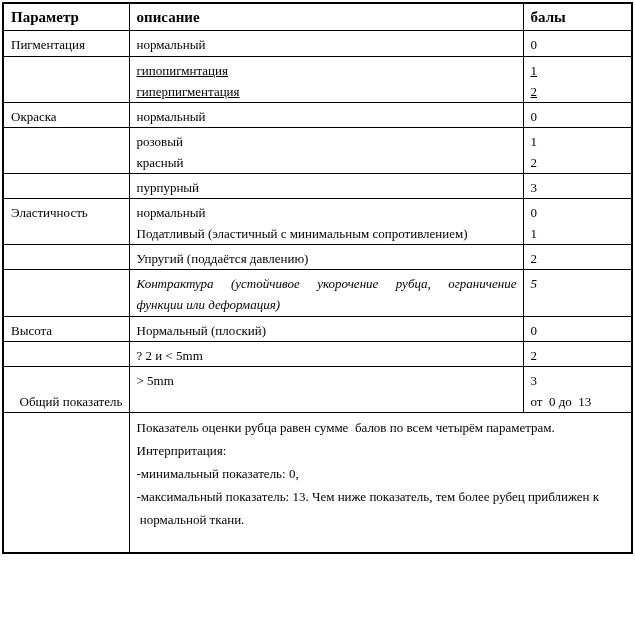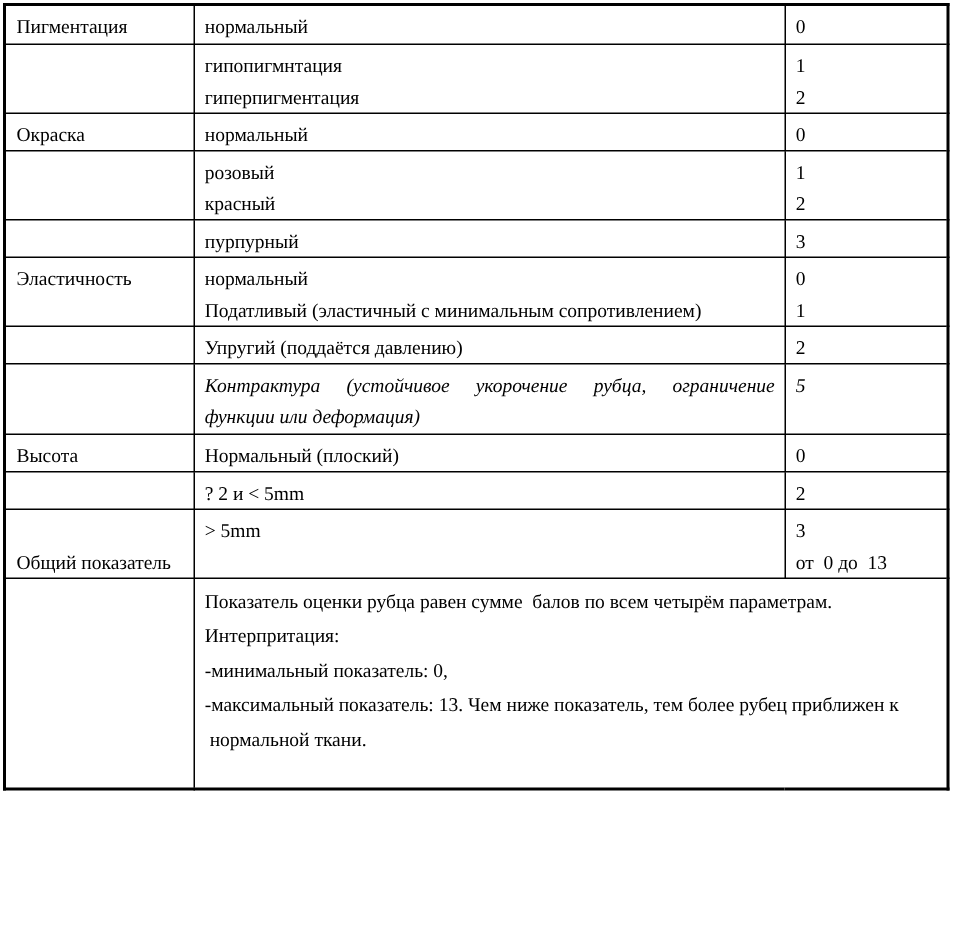--- a/index.html
+++ b/index.html
@@ -38,25 +38,25 @@
     font-size: 13px;
     line-height: 21px;
     white-space: pre-wrap;
   }
   .footer-cell .ln { line-height: 23px; }
   .just {
     white-space: normal;
     text-align: justify;
     text-align-last: justify;
   }
-  .param-offset .ln { margin-top: 21px; }
+  .param-offset .ln { margin-top: 21px; text-align: right; }
   
   tr.h27  { height: 27px; }
   tr.h26  { height: 26px; }
-  tr.h40  { height: 40px; }
+  tr.h40  { height: 40px; text-decoration: underline; }
   tr.h23  { height: 23px; margin-left: 33px; }
   tr.h45  { height: 45px; }
   tr.h24  { height: 24px; }
   tr.h46  { height: 46px; }
   tr.h44  { height: 44px; }
   tr.h47  { height: 47px; font-style: italic; }
   tr.h25  { height: 25px; }
   tr.h22  { height: 22px; padding-left: 20px; }
   tr.h141 { height: 141px; }
 </style>
@@ -64,20 +64,25 @@
 <body>
 
 <table class="scar-table">
   <colgroup>
     <col class="c-param">
     <col class="c-desc">
     <col class="c-score">
   </colgroup>
 
   <tbody>
+      <tr class="h27">
+    <th>Параметр</th>
+    <th>описание</th>
+    <th>балы</th>
+  </tr>
 
   <tr class="h26">
     <td>
           <div class="ln">Пигментация</div>
         </td>
     <td>
           <div class="ln">нормальный</div>
         </td>
     <td>
           <div class="ln">0</div>

